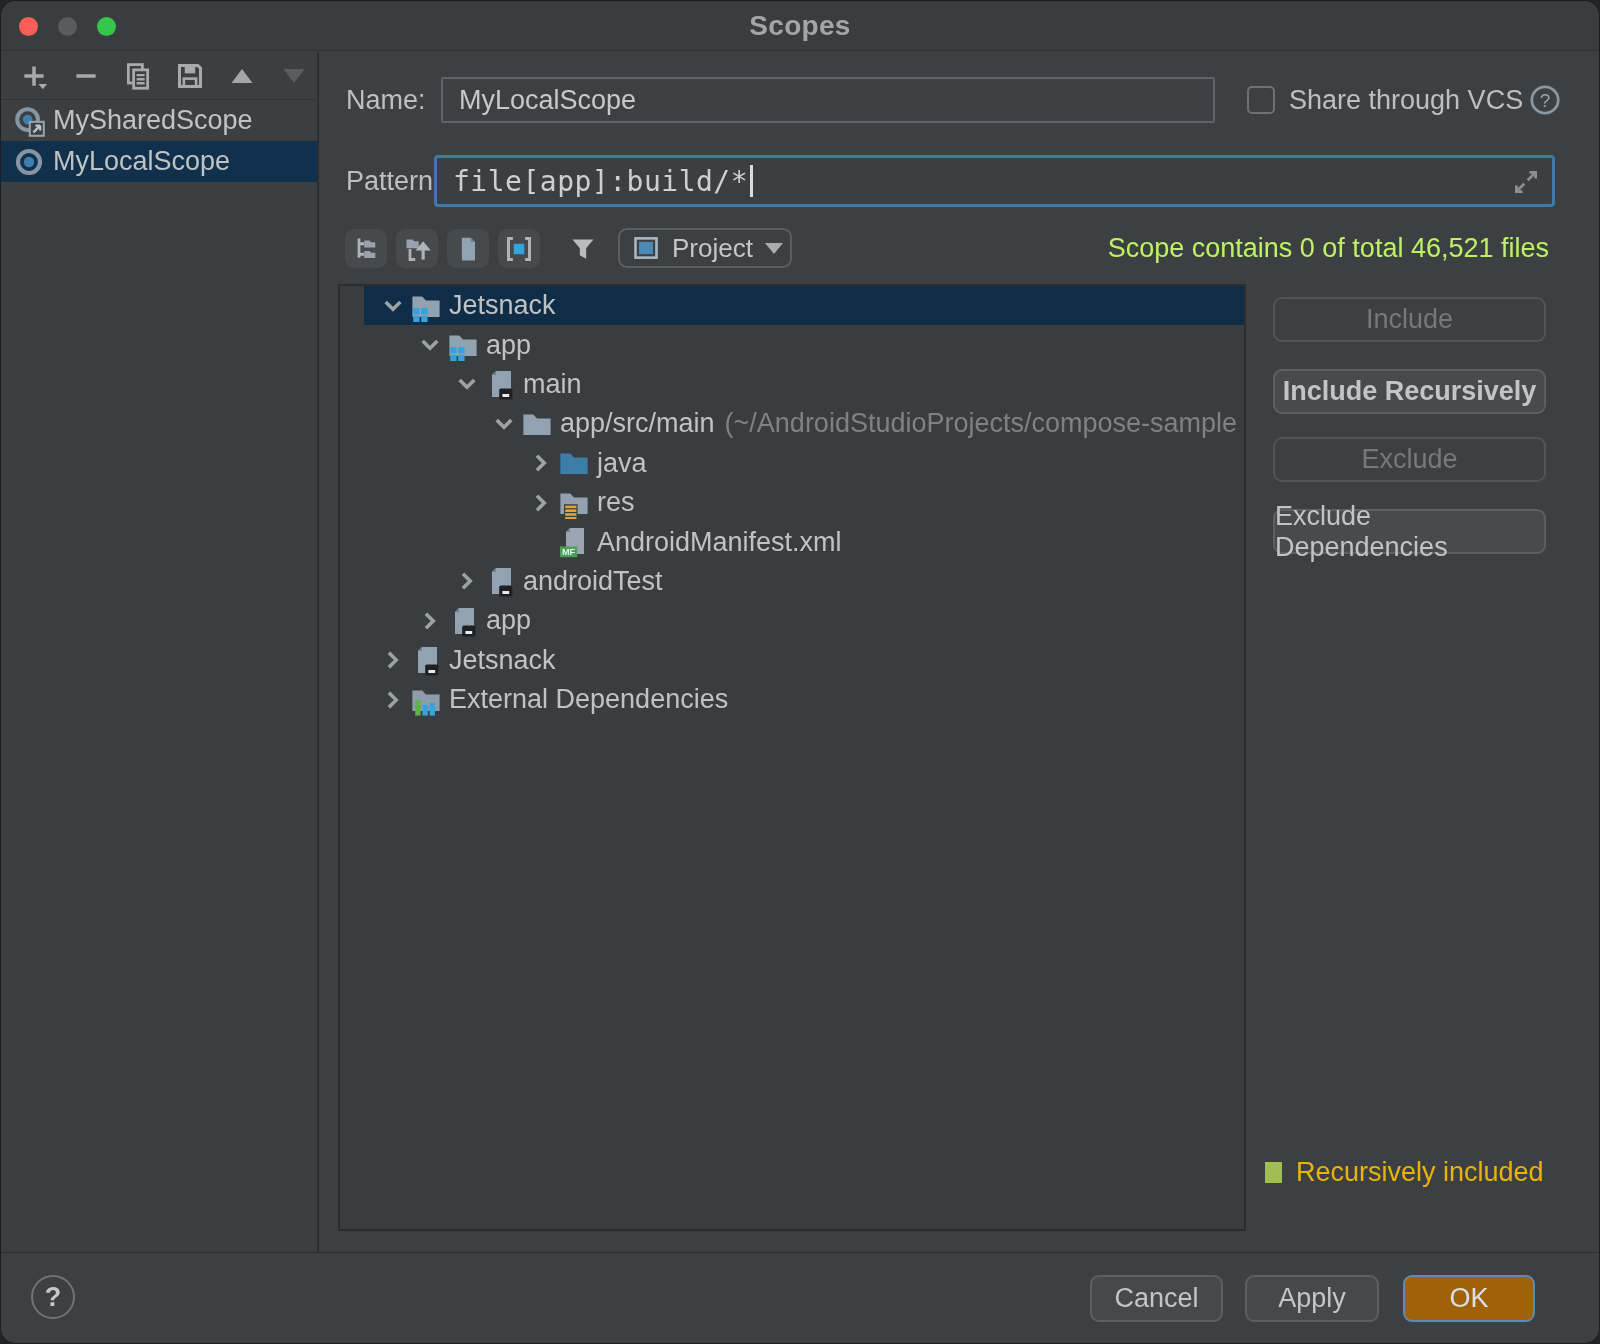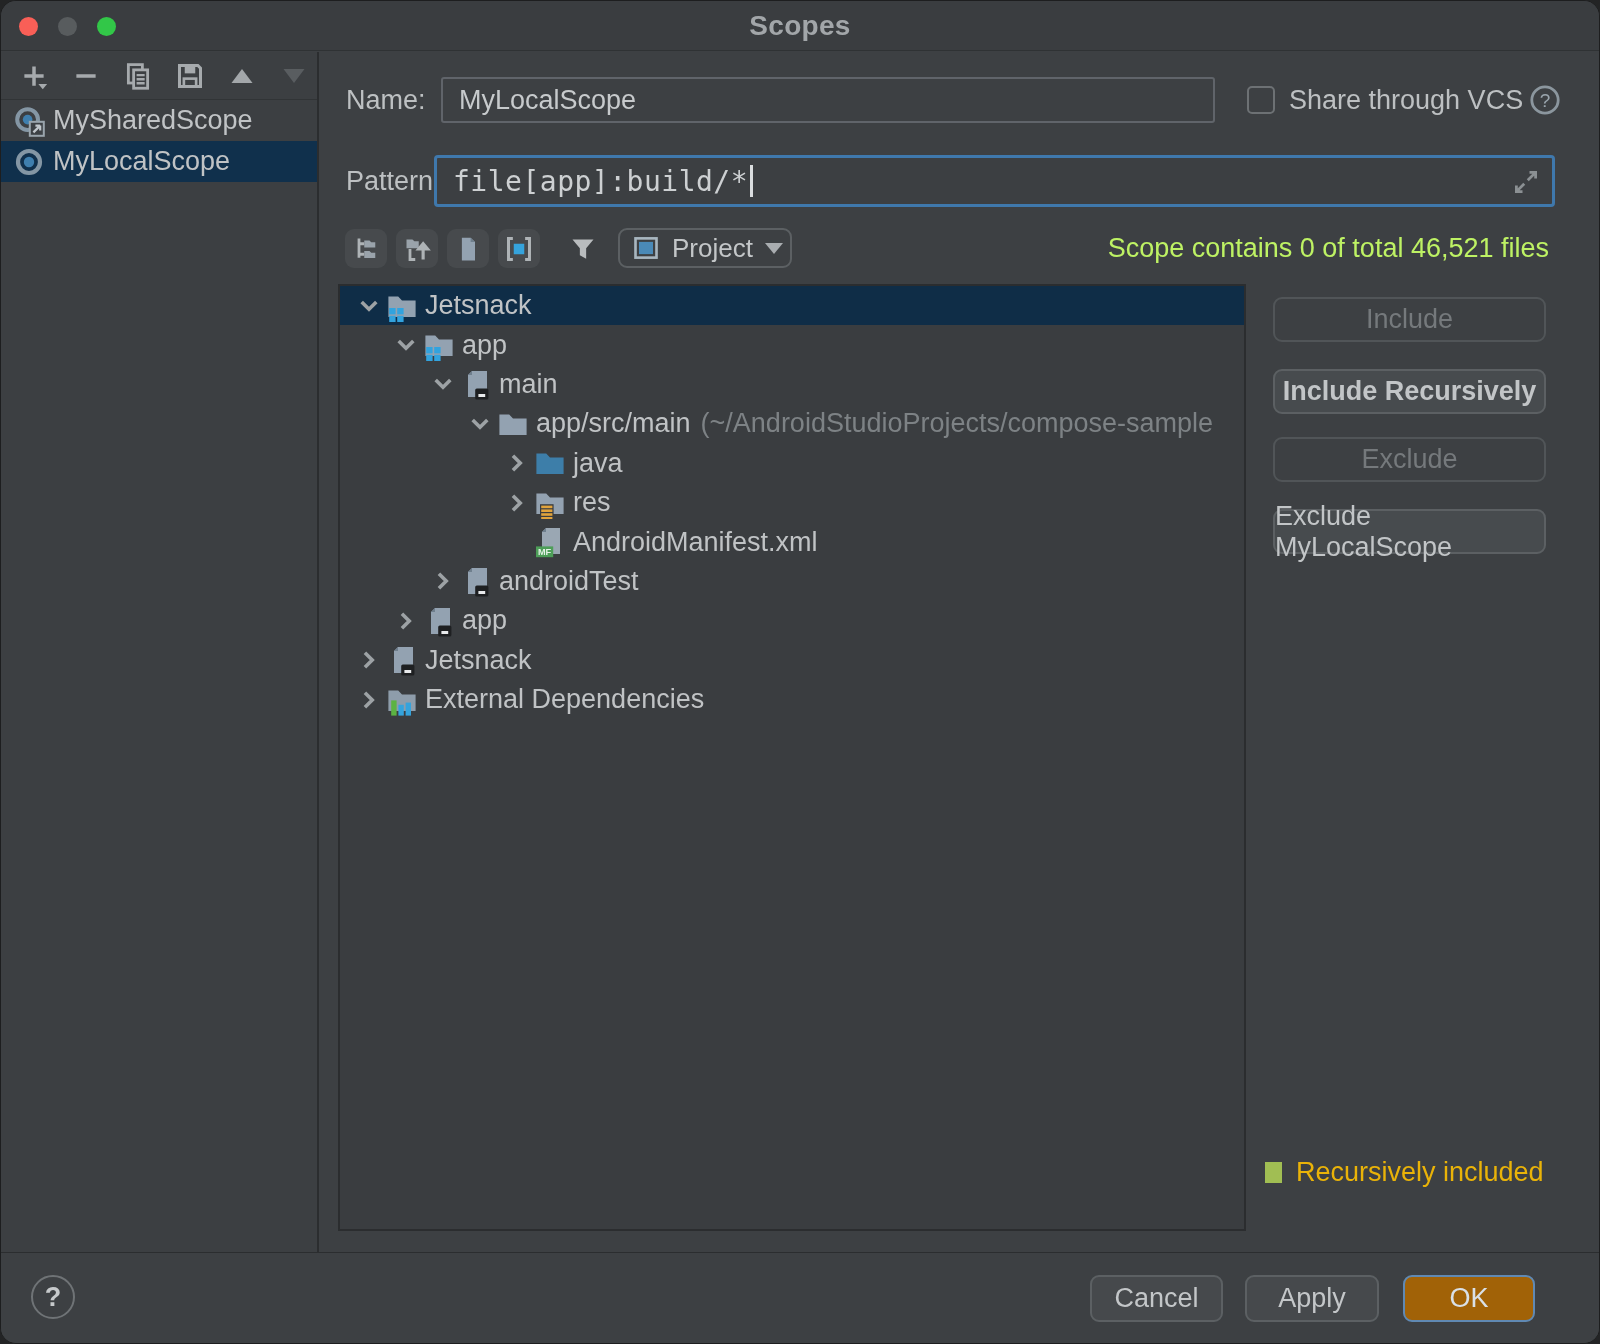--- a/index.html
+++ b/index.html
@@ -67,21 +67,21 @@
     border:2px solid #5c6063; border-radius:9px; display:flex; align-items:center; padding:0 12px; gap:12px; }
   .view-combo .vicon { width:28px; height:28px; }
   .view-combo .vicon svg { width:28px; height:28px; }
   .view-combo .vtext { font-size:26px; color:#c3c6c8; flex:1; }
   .view-combo .varrow { width:0; height:0; border-left:9px solid transparent; border-right:9px solid transparent; border-top:11px solid #a9adb0; }
   .status { position:absolute; right:50px; top:0; height:40px; display:flex; align-items:center;
     font-size:27px; color:#bef264; }
 
   
   .tree-panel { position:absolute; left:17px; top:232px; width:908px; height:947px;
-    background:#3a3d40; border:2px solid #2b2d2f; overflow:hidden; }
+    background:#3a3d40; border:2px solid #2b2d2f; overflow:hidden;padding-left:24px; }
   .tree-row { height:39.4px; display:flex; align-items:center; white-space:nowrap; color:#c0c3c5; font-size:27px; }
   .tree-row.selected { background:#0f2d47; }
   .tree-row .chev { width:30px; height:30px; flex:0 0 30px; display:flex; align-items:center; justify-content:center; }
   .tree-row .chev svg { width:26px; height:26px; }
   .tree-row .ticon { width:32px; height:32px; flex:0 0 32px; margin:0 7px 0 2px; }
   .tree-row .ticon svg { width:32px; height:32px; }
   .tree-row .tloc { color:#7d8285; margin-left:10px; }
 
   
   .abtn { position:absolute; left:952px; width:273px; height:45px; border-radius:9px;
@@ -396,21 +396,21 @@
               <rect x="9.8" y="9.3" width="2.7" height="6.5" fill="#35a3dc"></rect>
             </svg></span>
           <span class="tlabel">External Dependencies</span>
         </div>
       </div>
 
     <div id="actions">
         <div class="abtn disabled" style="top: 245px;">Include</div>
         <div class="abtn enabled" style="top: 317px; font-weight: bold;">Include Recursively</div>
         <div class="abtn disabled" style="top: 385px;">Exclude</div>
-        <div class="abtn enabled" style="top: 457px;">Exclude MyLocalScope</div>
+        <div class="abtn enabled" style="top: 457px;">Exclude Dependencies</div>
       </div>
 
     <div class="legend" id="legend">
         <div class="legend-row">
           <span class="swatch" style="background:#a1be53"></span>
           <span>Recursively included</span>
         </div>
       </div>
 
   </main>

